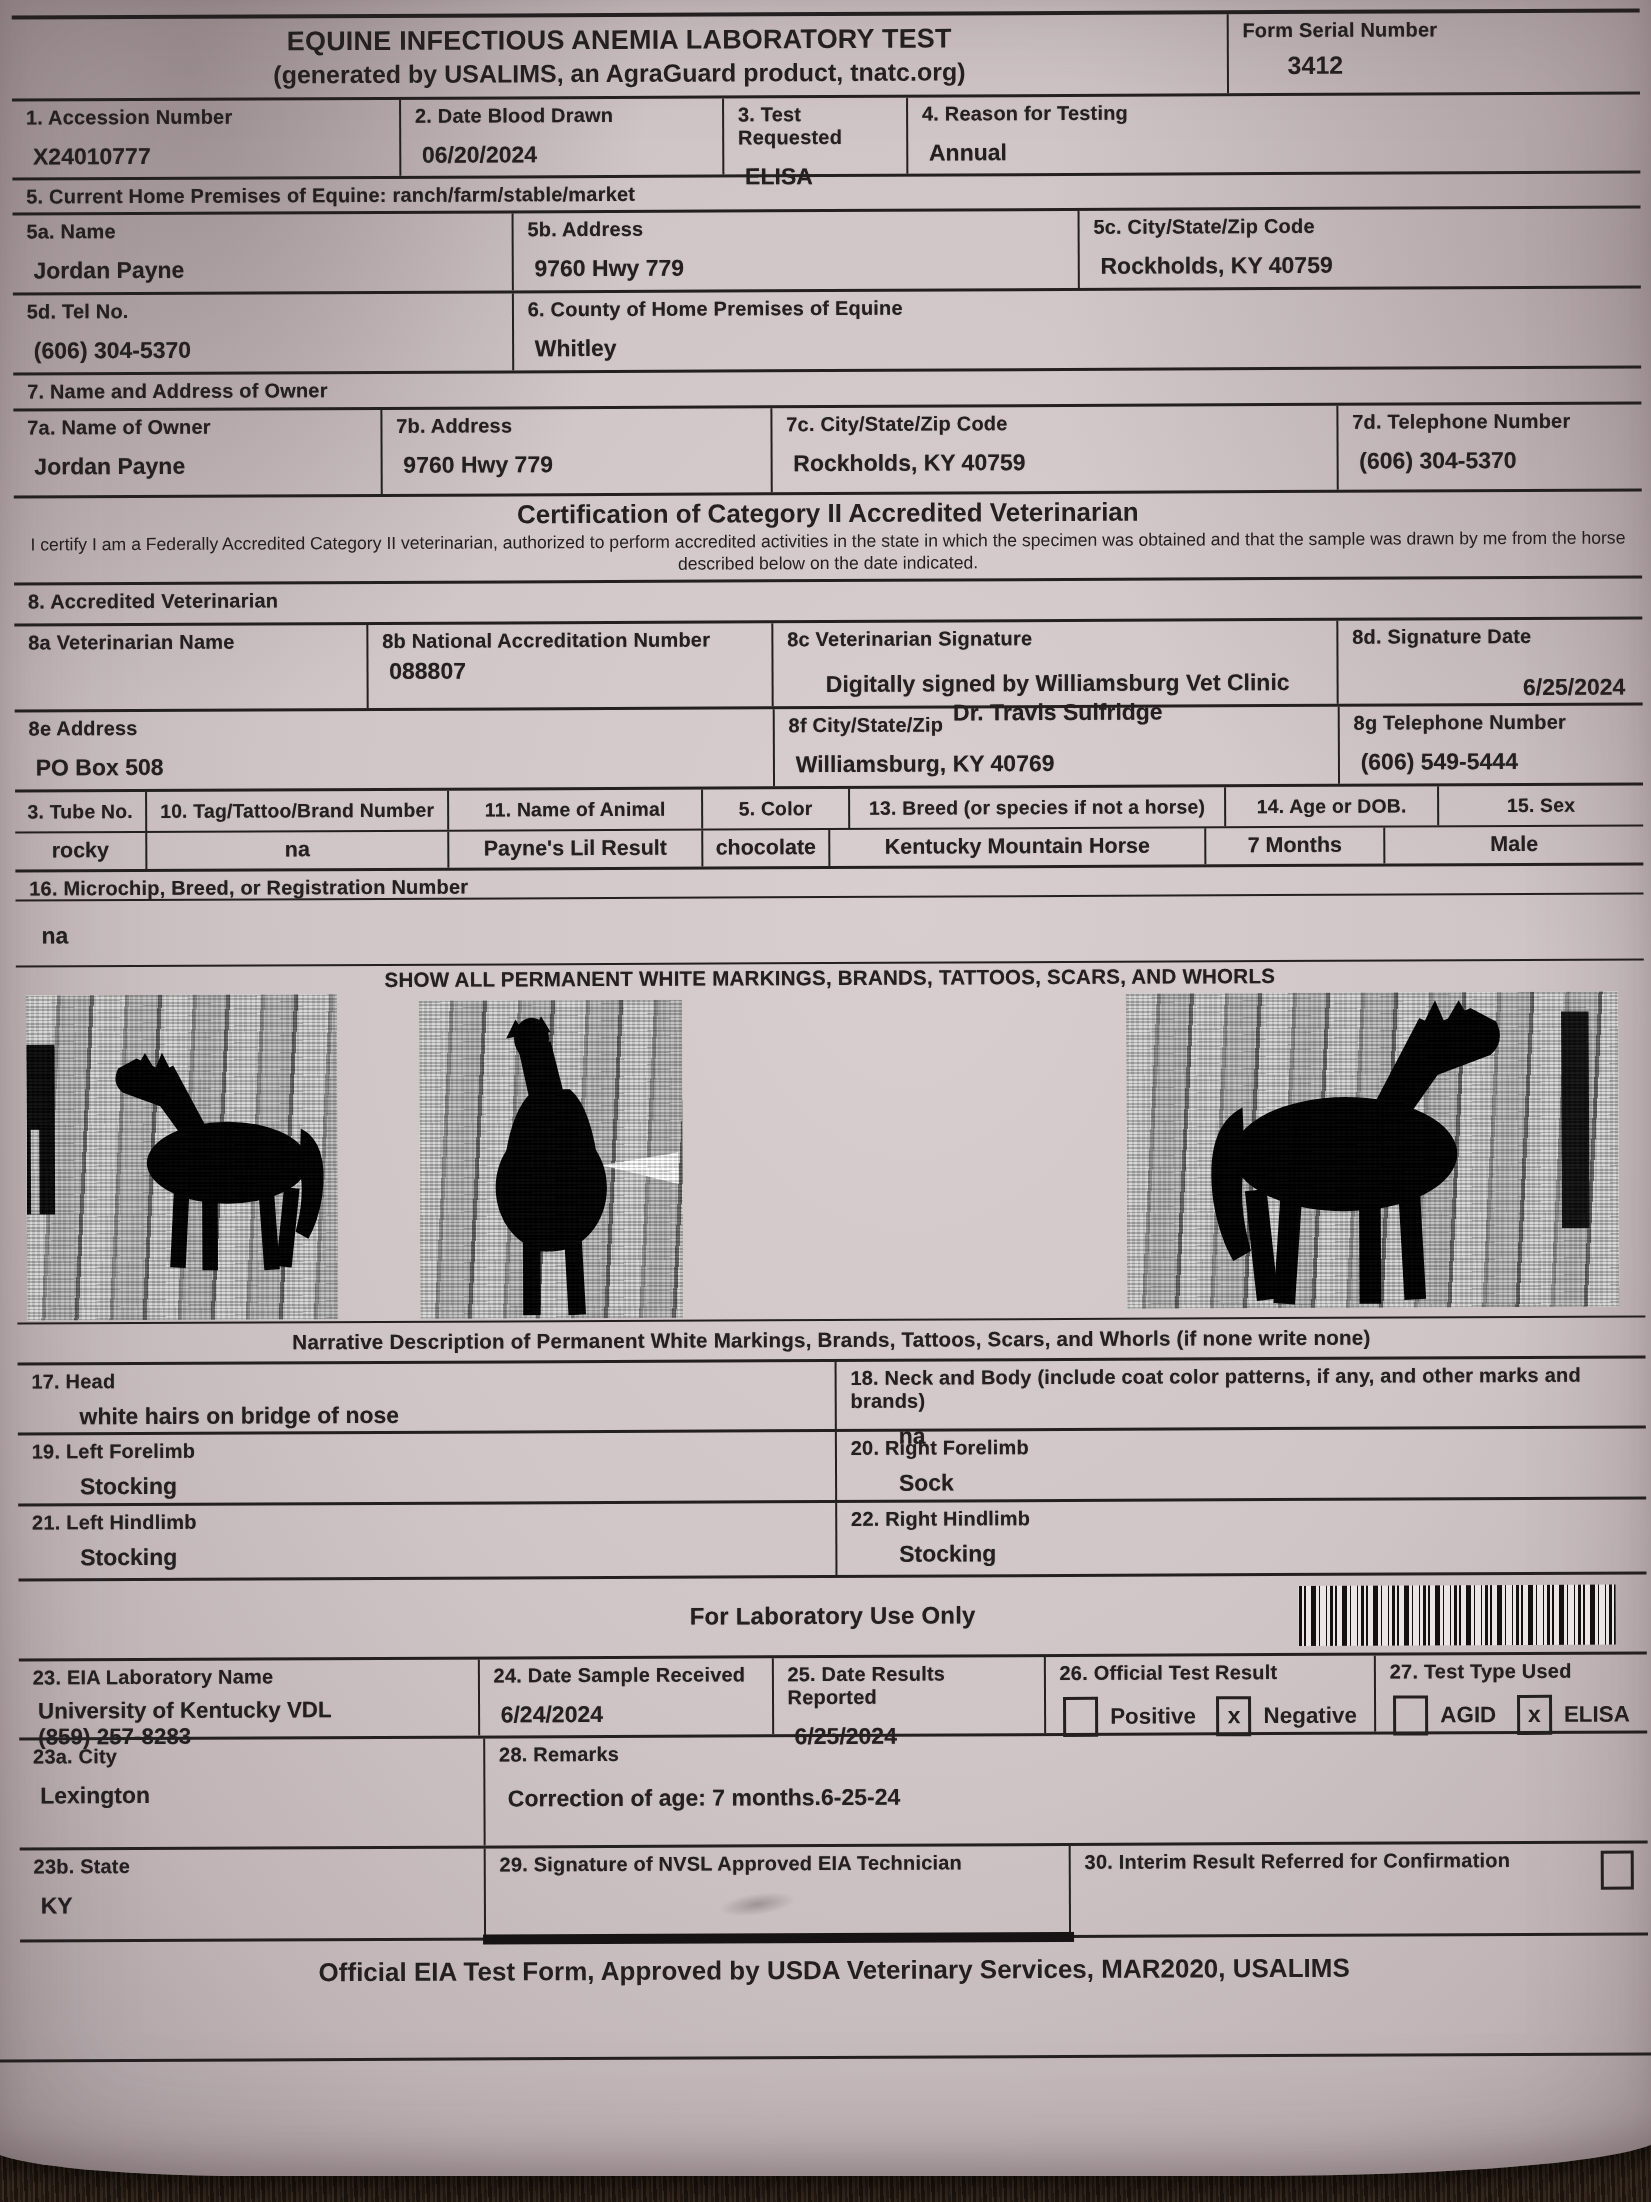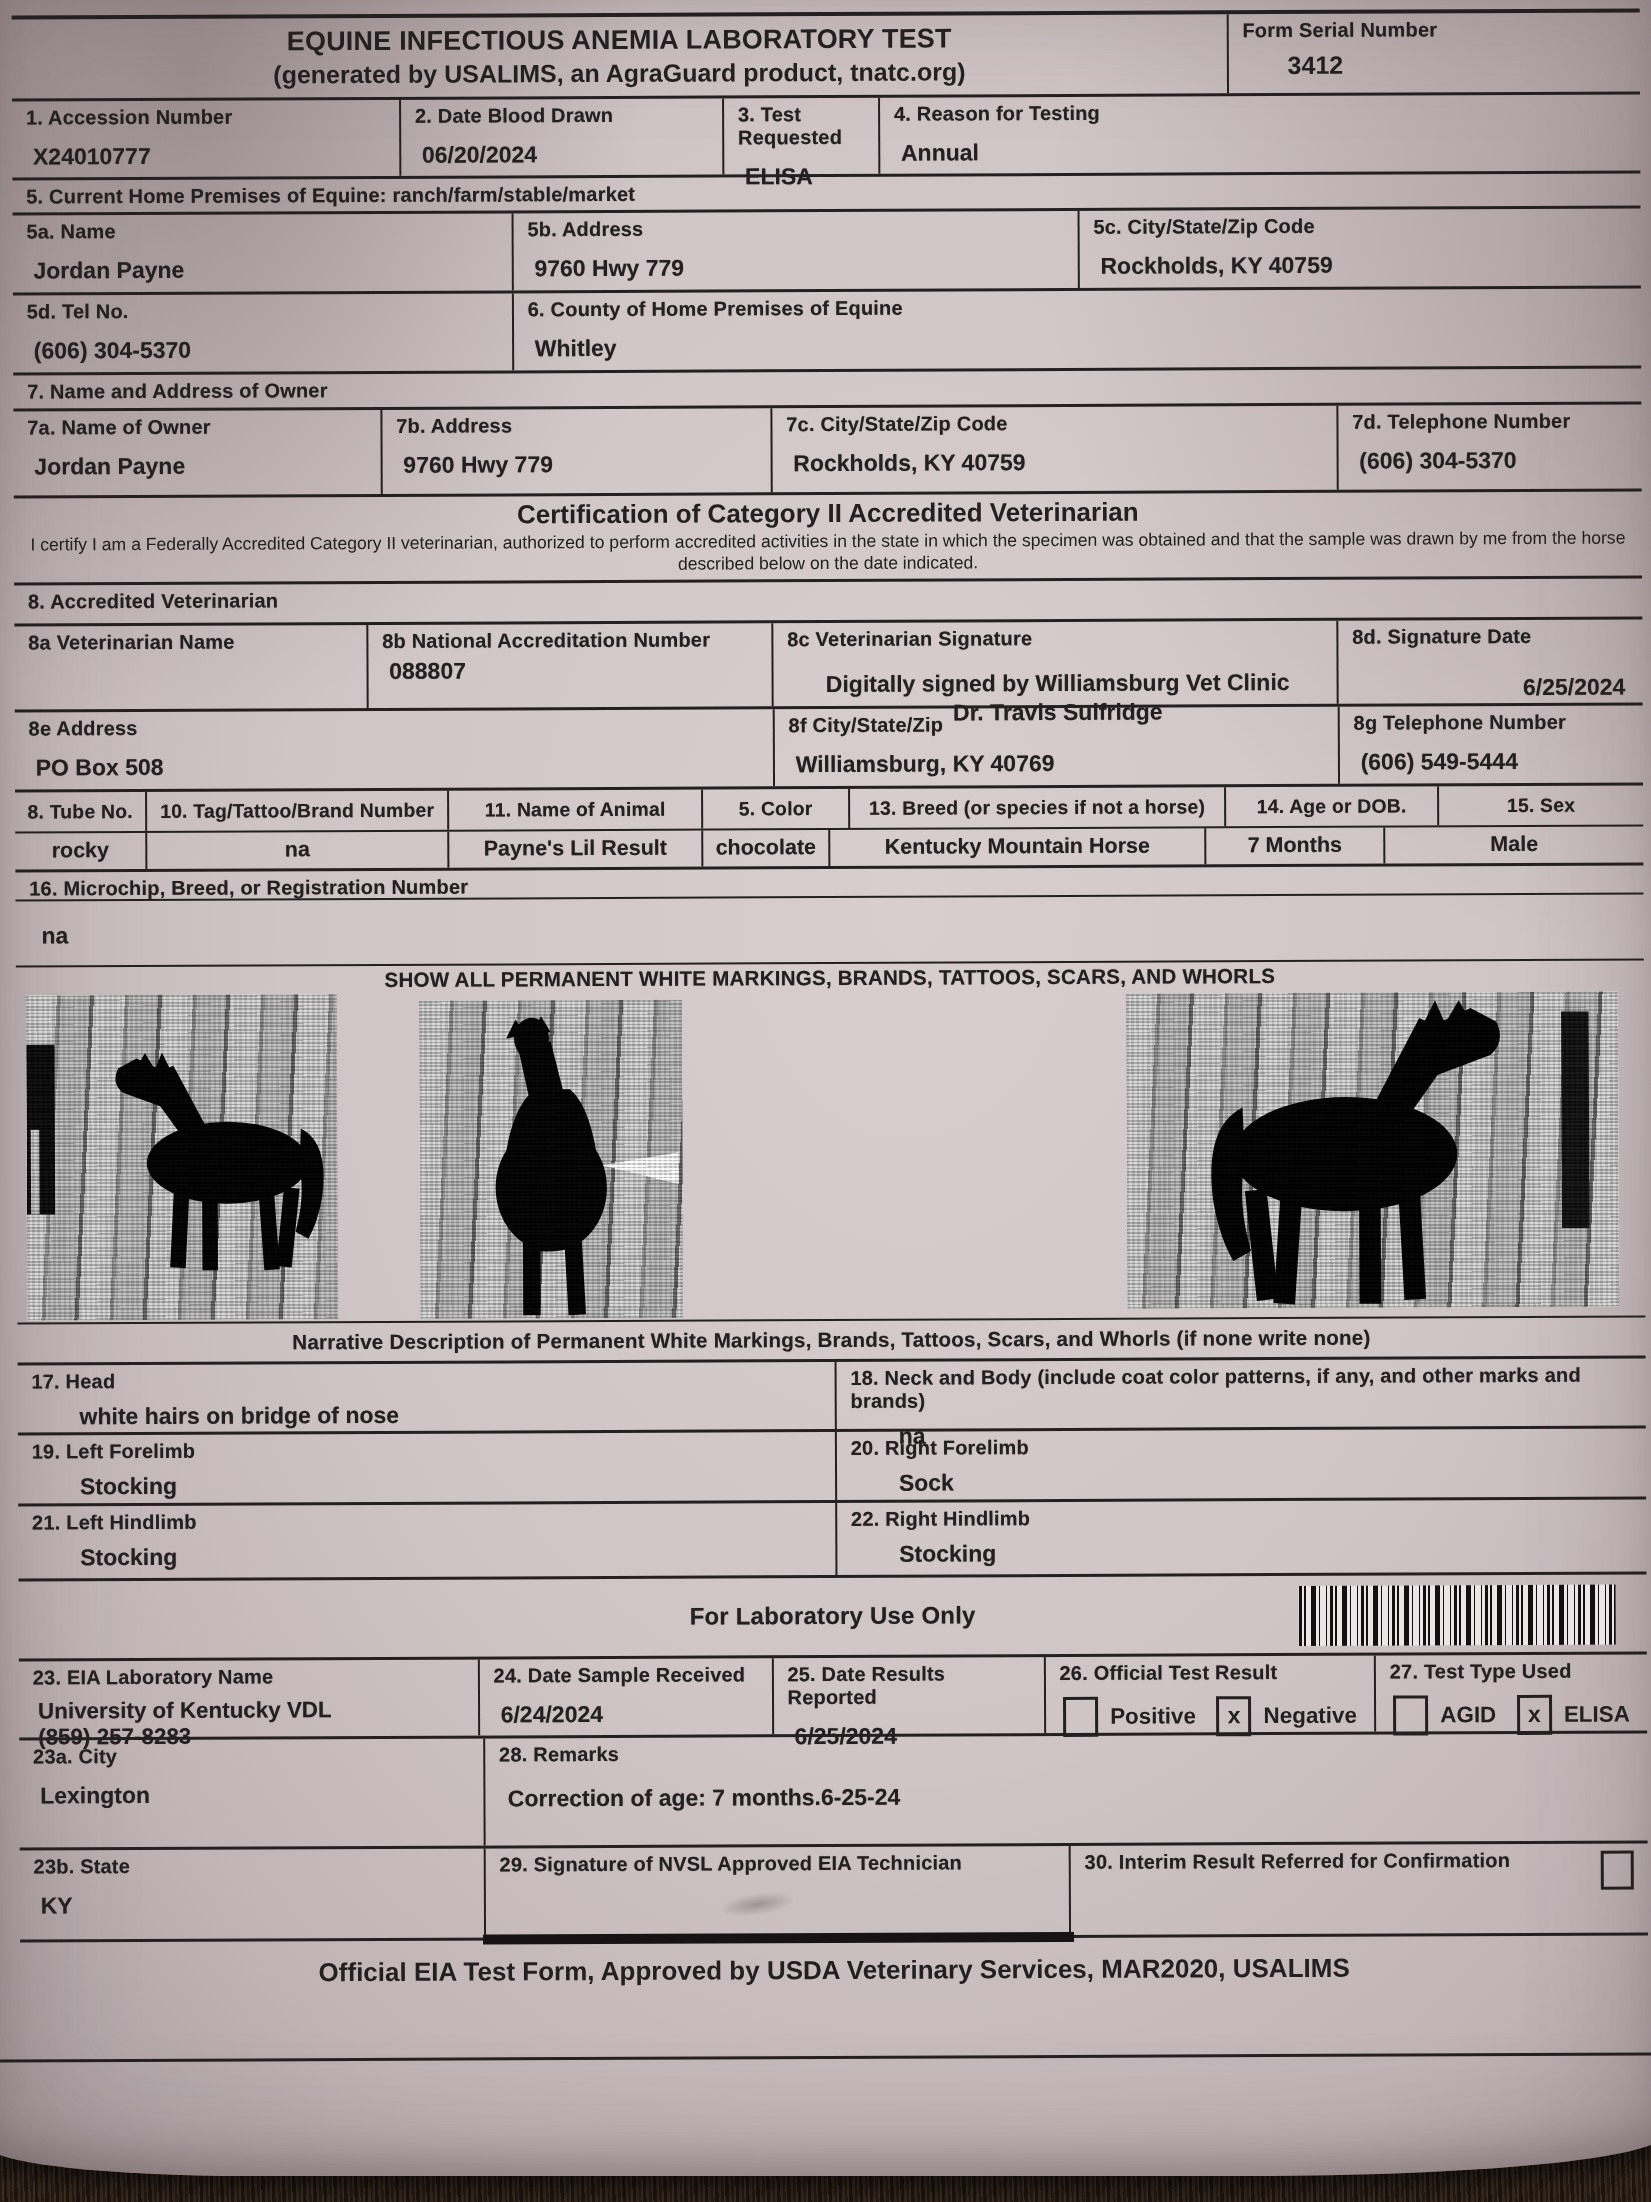--- a/index.html
+++ b/index.html
@@ -128,21 +128,21 @@
 
       <div class="row r1">
         <div class="cell" style="width:389px">
           <div class="label">1. Accession Number</div>
           <div class="value">X24010777</div>
         </div>
         <div class="cell" style="width:323px">
           <div class="label">2. Date Blood Drawn</div>
           <div class="value">06/20/2024</div>
         </div>
-        <div class="cell" style="width:156px">
+        <div class="cell" style="width:184px">
           <div class="label">3. Test Requested</div>
           <div class="value">ELISA</div>
         </div>
         <div class="cell last">
           <div class="label">4. Reason for Testing</div>
           <div class="value">Annual</div>
         </div>
       </div>
 
       <div class="row sec-row">
@@ -236,21 +236,21 @@
           <div class="value">Williamsburg, KY 40769</div>
         </div>
         <div class="cell last">
           <div class="label">8g Telephone Number</div>
           <div class="value">(606) 549-5444</div>
         </div>
       </div>
 
       <div class="row animal-h">
         <div class="cell" style="width:132px">
-            <div class="label">8. Tube No.</div>
+            <div class="label">3. Tube No.</div>
           </div>
         <div class="cell" style="width:302px">
             <div class="label">10. Tag/Tattoo/Brand Number</div>
           </div>
         <div class="cell" style="width:254px">
             <div class="label">11. Name of Animal</div>
           </div>
         <div class="cell" style="width:147px">
             <div class="label">5. Color</div>
           </div>

